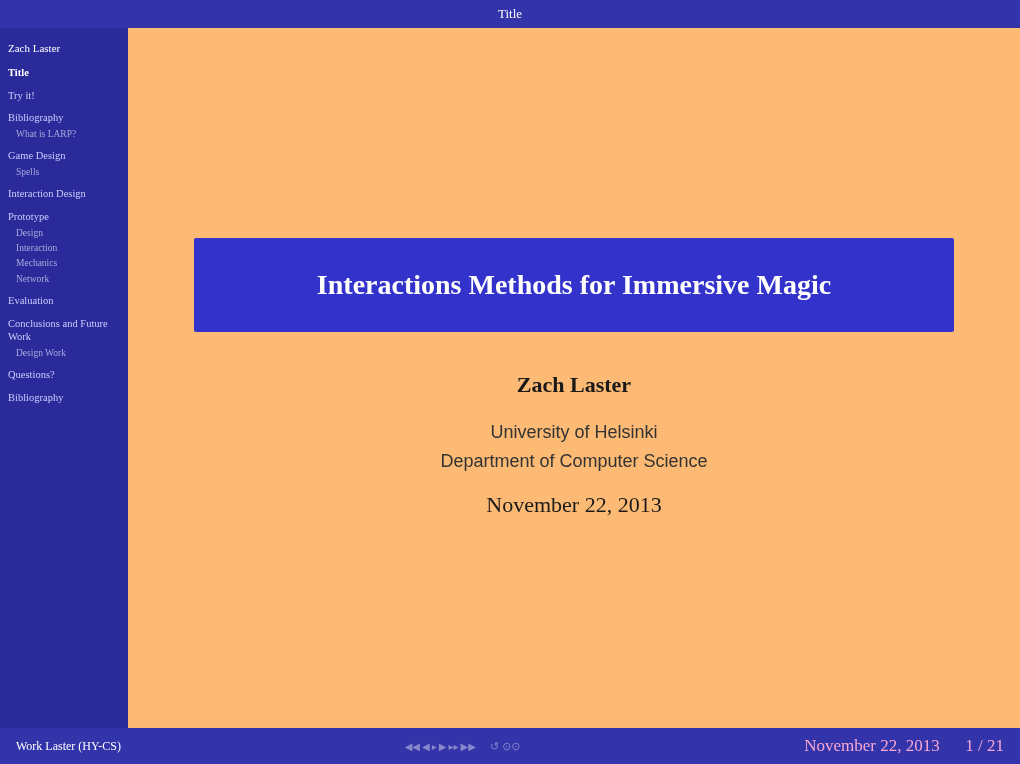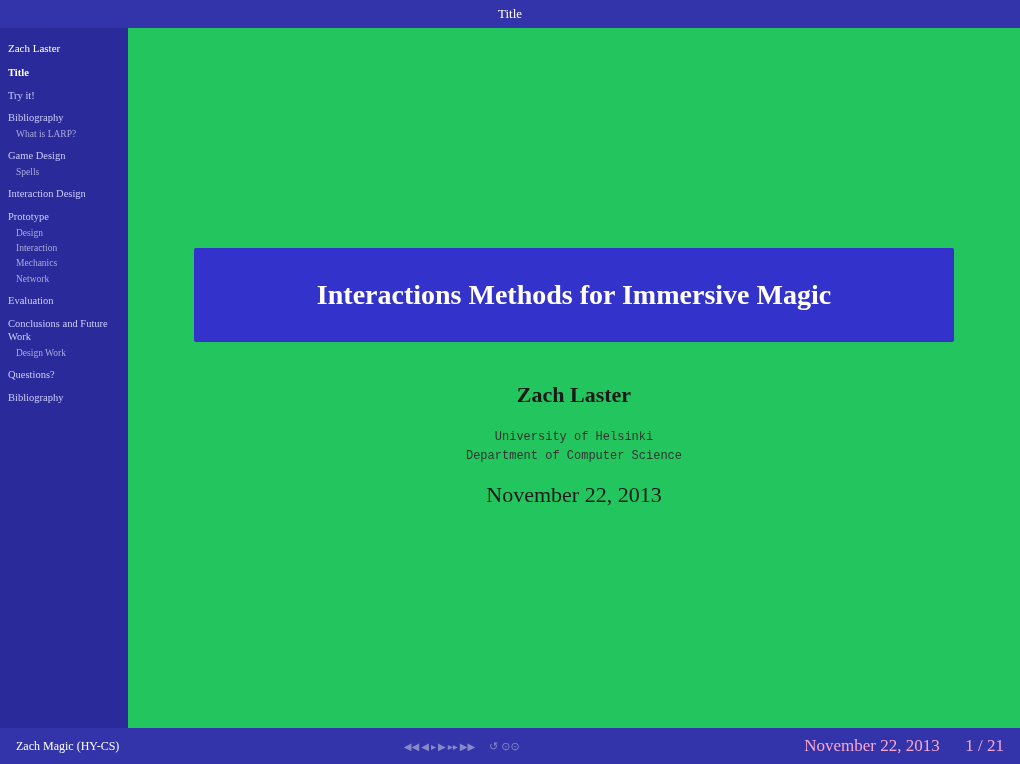--- a/index.html
+++ b/index.html
@@ -69,21 +69,21 @@
       height: 6px;
     }
 
     
     #main {
       position: absolute;
       top: 28px;
       left: 128px;
       width: 892px;
       height: 700px;
-      background: #22c55e;
+      background: #fdba74;
       display: flex;
       align-items: center;
       justify-content: center;
     }
 
     #slide-content {
       width: 760px;
       text-align: center;
     }
 
@@ -103,25 +103,25 @@
 
     .author-name {
       font-size: 22px;
       font-weight: bold;
       color: #1a1a1a;
       margin-bottom: 20px;
       font-family: 'Latin Modern', Georgia, serif;
     }
 
     .affiliation {
-      font-size: 12px;
+      font-size: 18px;
       color: #333333;
       line-height: 1.6;
       margin-bottom: 16px;
-      font-family: Liberation Mono, monospace;
+      font-family: Liberation Sans, sans-serif;
     }
 
     .date {
       font-size: 22px;
       color: #1a1a1a;
       font-family: 'Latin Modern', Georgia, serif;
     }
 
     
     #bottom-bar {
@@ -223,21 +223,21 @@
     <div class="author-name">Zach Laster</div>
     <div class="affiliation">
       <span>University of Helsinki</span><br>
       <span>Department of Computer Science</span>
     </div>
     <div class="date">November 22, 2013</div>
   </div>
 </div>
 
 <div id="bottom-bar">
-  <div class="bottom-left">Zach Magic  (HY-CS)</div>
+  <div class="bottom-left">Work Laster  (HY-CS)</div>
   <div class="bottom-center">
     <div class="nav-icons">
       <span class="nav-icon">◀◀</span>
       <span class="nav-icon">◀</span>
       <span class="nav-icon">▸</span>
       <span class="nav-icon">▶</span>
       <span class="nav-icon">▸▸</span>
       <span class="nav-icon">▶▶</span>
     </div>
     <div class="undo-area">

